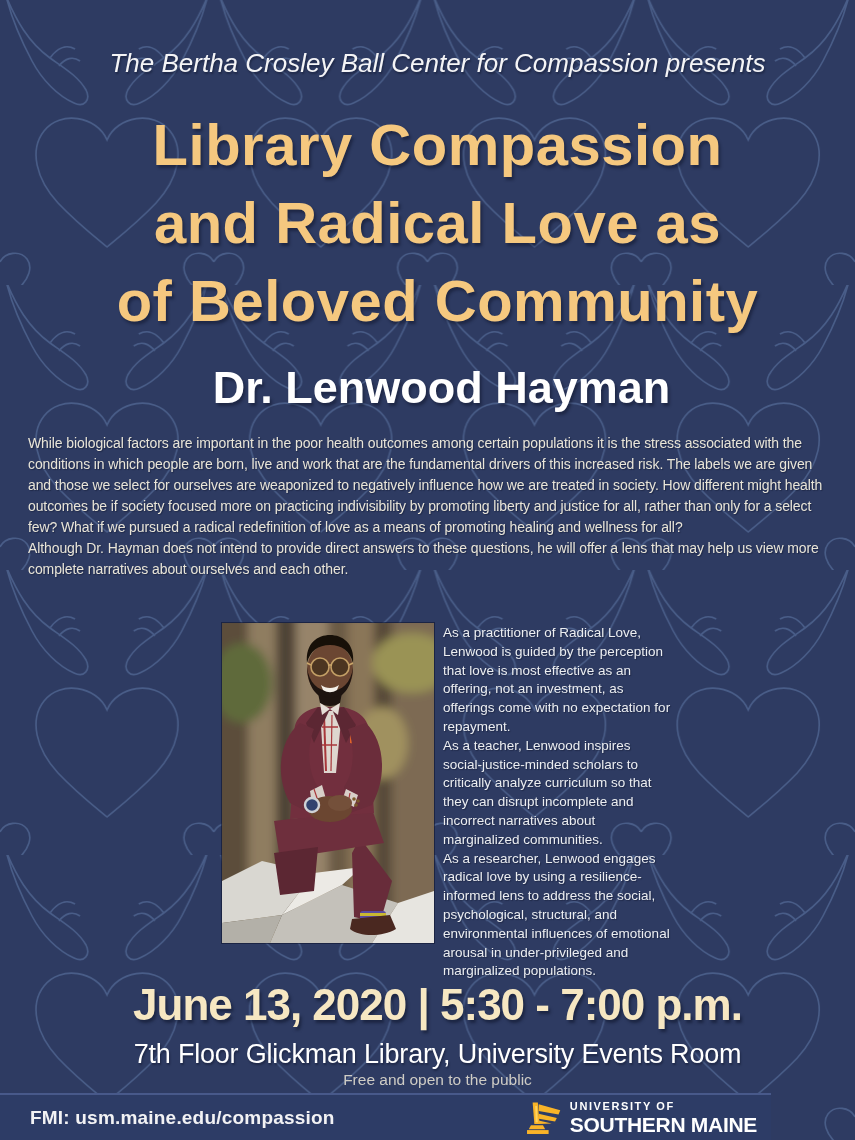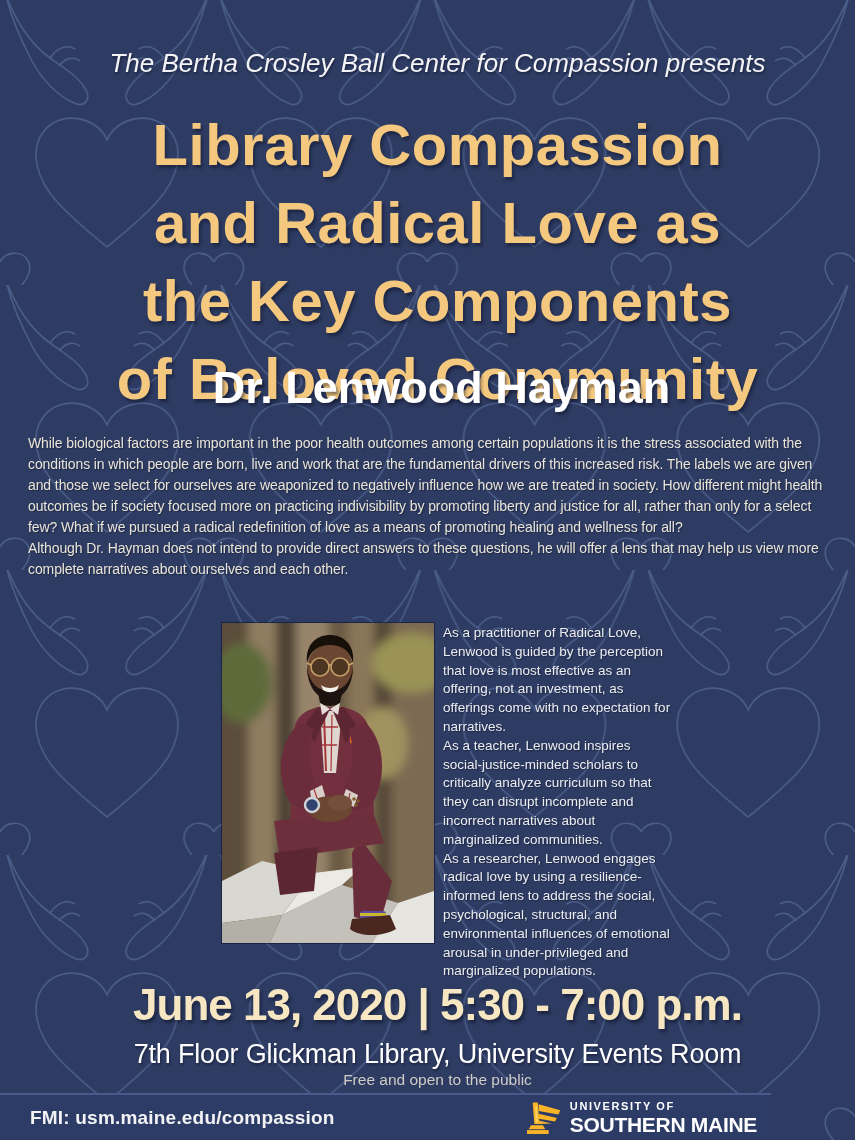--- a/index.html
+++ b/index.html
@@ -99,21 +99,20 @@
   </defs>
   <rect x="0" y="0" width="855" height="1140" fill="#2e3b62"></rect>
   <rect x="0" y="0" width="855" height="1140" fill="url(#heartsPat)"></rect>
 </svg>
 
 <div class="layer presents">The Bertha Crosley Ball Center for Compassion presents</div>
 
 <div class="layer title">
   <div>Library Compassion</div>
   <div>and Radical Love as</div>
-  <div>the Key Components</div>
   <div>of Beloved Community</div>
 </div>
 
 <div class="layer speaker">Dr. Lenwood Hayman</div>
 
 <div class="layer abstract">
   <div>While biological factors are important in the poor health outcomes among certain populations it is the stress associated with the conditions in which people are born, live and work that are the fundamental drivers of this increased risk. The labels we are given and those we select for ourselves are weaponized to negatively influence how we are treated in society. How different might health outcomes be if society focused more on practicing indivisibility by promoting liberty and justice for all, rather than only for a select few? What if we pursued a radical redefinition of love as a means of promoting healing and wellness for all?</div>
   <div>Although Dr. Hayman does not intend to provide direct answers to these questions, he will offer a lens that may help  us view more complete narratives about ourselves and each other.</div>
 </div>
 
@@ -210,21 +209,21 @@
         <line x1="127" y1="42" x2="131" y2="40" stroke="#caa66a" stroke-width="1.6"></line>
 
         <polygon points="98,80 108,86 100,92" fill="#e5ddd6"></polygon>
         <polygon points="118,80 108,86 116,92" fill="#e5ddd6"></polygon>
       </g>
     </g>
   </svg>
 </div>
 
 <div class="bio">
-  <p>As a practitioner of Radical Love, Lenwood is guided by the perception that love is most effective as an offering, not an investment, as offerings come with no expectation for narratives.</p>
+  <p>As a practitioner of Radical Love, Lenwood is guided by the perception that love is most effective as an offering, not an investment, as offerings come with no expectation for repayment.</p>
   <p>As a teacher, Lenwood inspires social-justice-minded scholars to critically analyze curriculum so that they can disrupt incomplete and incorrect narratives about marginalized communities.</p>
   <p>As a researcher, Lenwood engages radical love by using a resilience-informed lens to address the social, psychological, structural, and environmental influences of emotional arousal in under-privileged and marginalized populations.</p>
 </div>
 
 <div class="layer datetime">June 13, 2020 | 5:30 - 7:00 p.m.</div>
 <div class="layer location">7th Floor Glickman Library, University Events Room</div>
 <div class="layer admission">Free and open to the public</div>
 
 <div class="footer">
   <div class="fmi">FMI: usm.maine.edu/compassion</div>

